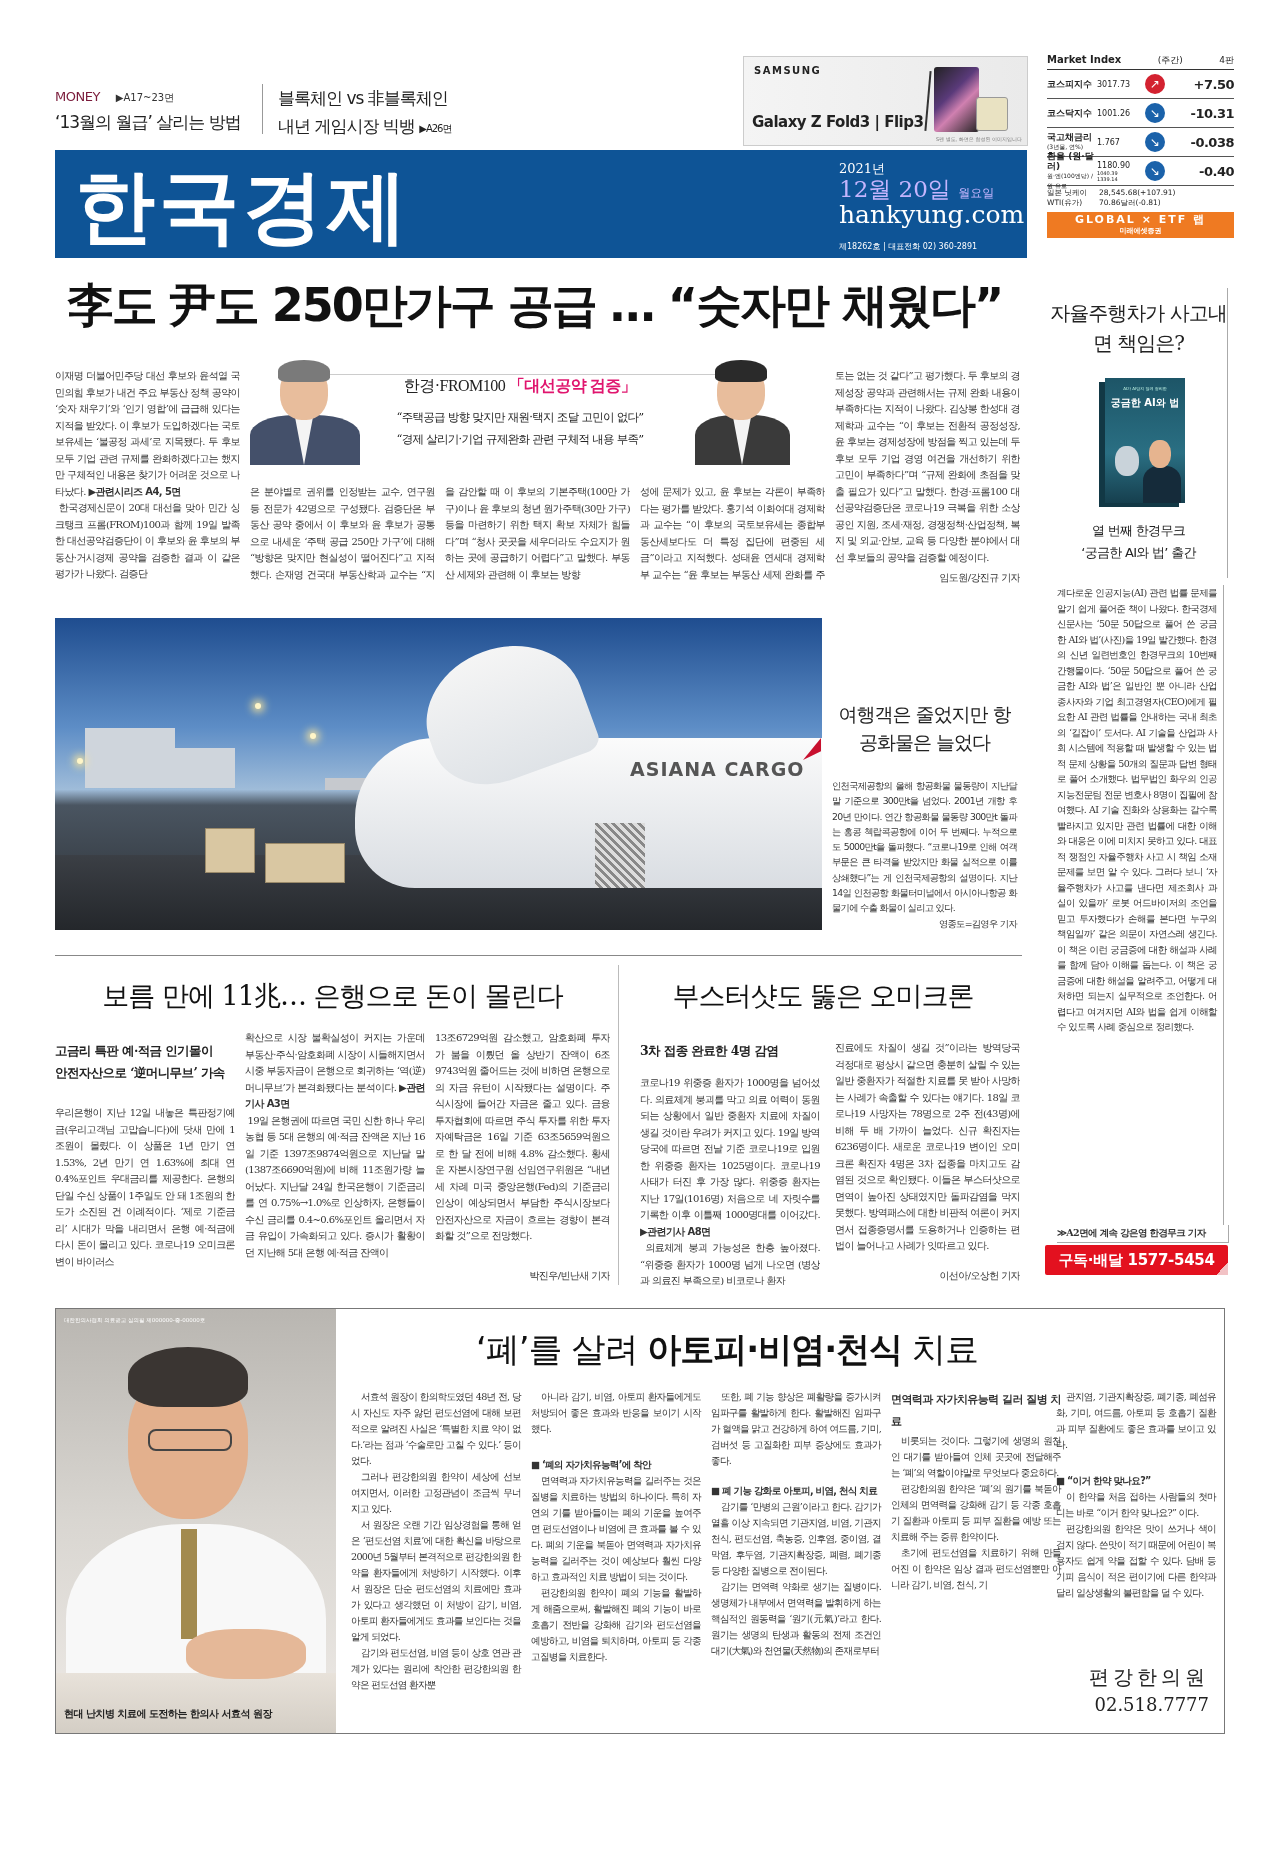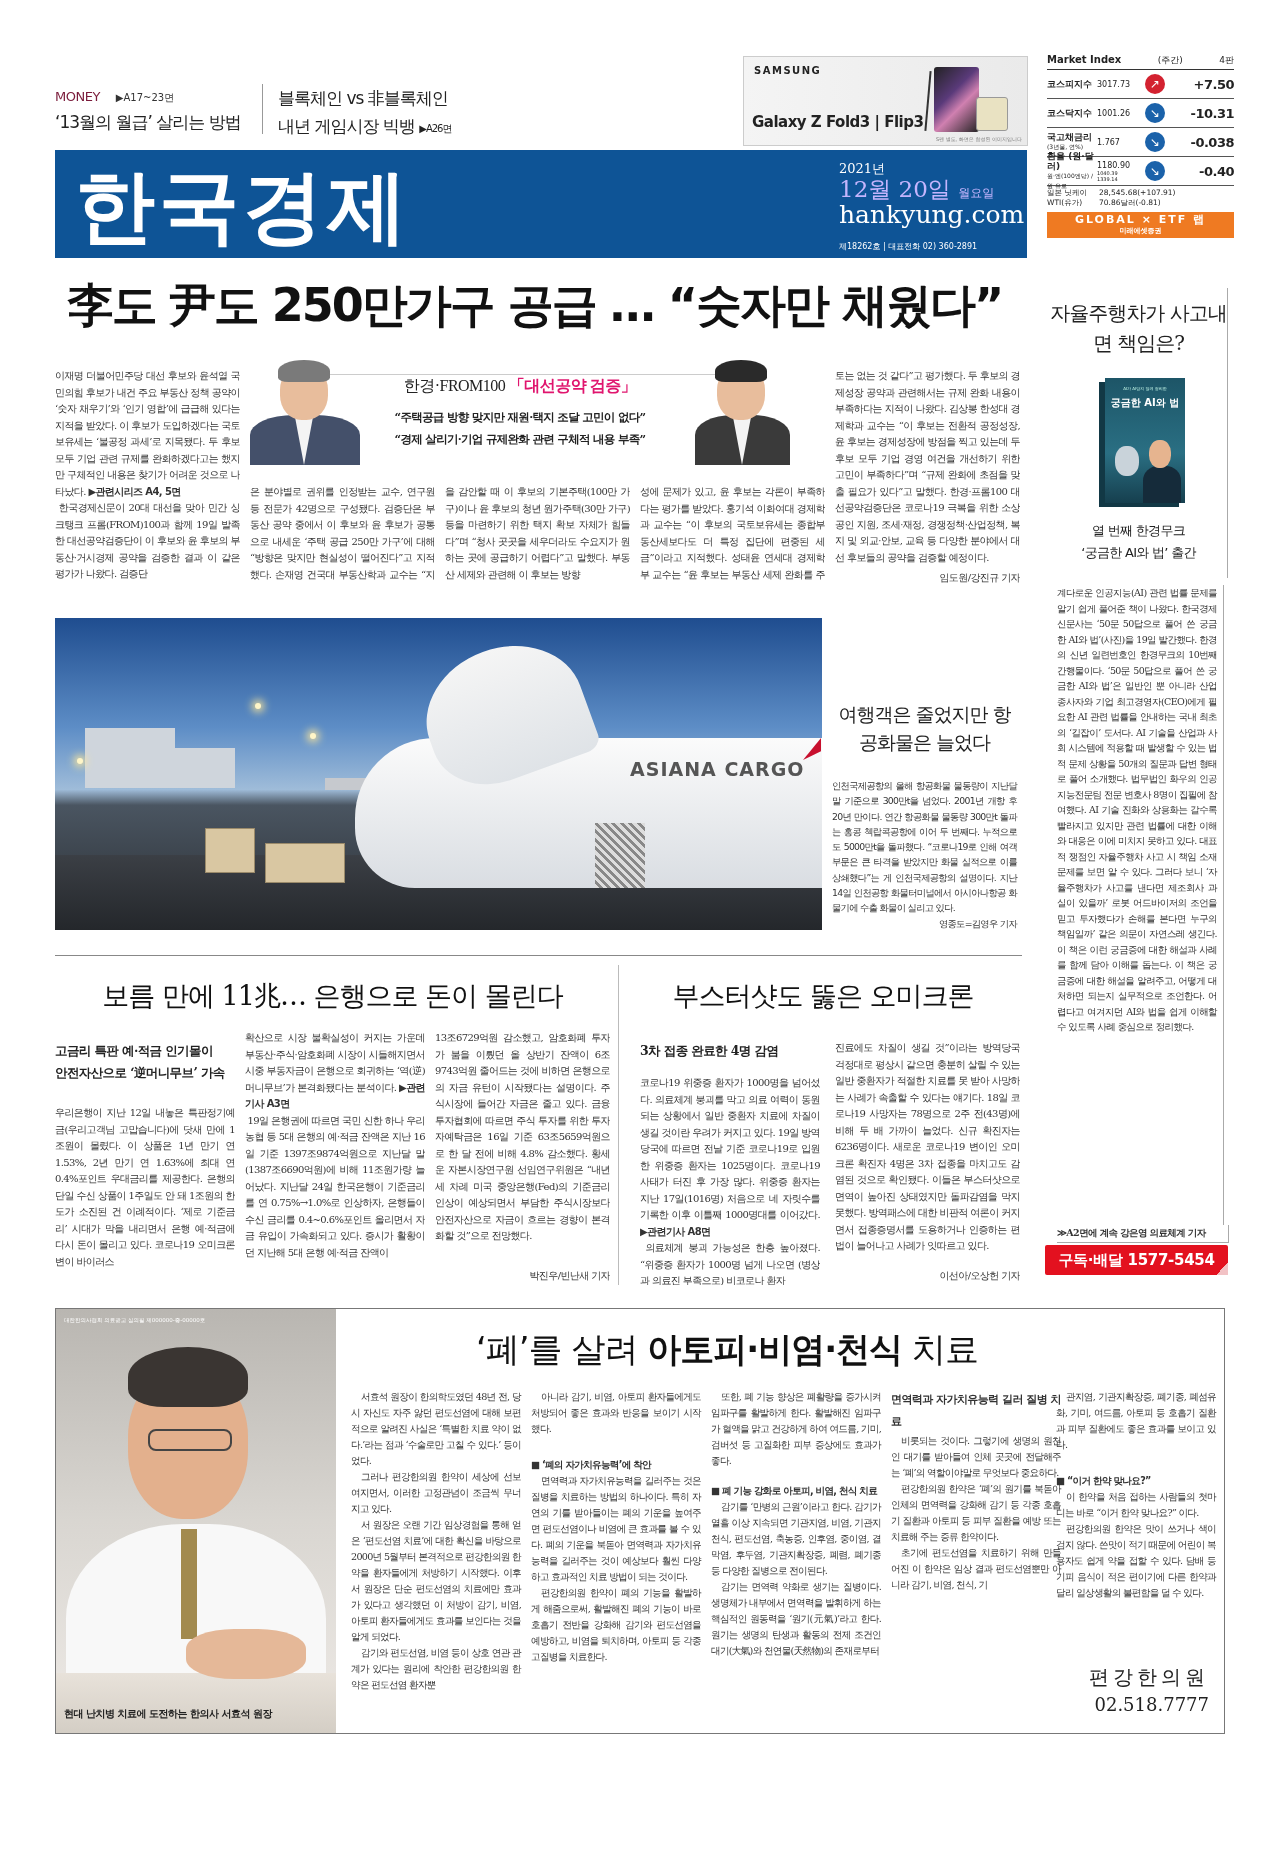--- a/index.html
+++ b/index.html
@@ -69,21 +69,21 @@
   .elect-box .face.left { left: 0; }
   .elect-box .face.right { right: 0; width: 95px; }
   .face .head { position: absolute; left: 30px; top: 5px; width: 48px; height: 55px; border-radius: 45%; background: #e8bd9c; }
   .face .hair { position: absolute; left: 28px; top: 0px; width: 52px; height: 22px; border-radius: 50% 50% 20% 20%; background: #7a7a7a; }
   .face.right .hair { background: #2a2a2a; }
   .face .suit { position: absolute; left: 0; right: 0; bottom: 0; height: 50px; background: #44506a; border-radius: 40% 40% 0 0; }
   .face.right .suit { background: #3a3a3a; }
   .face .shirt { position: absolute; left: 45px; bottom: 0; width: 18px; height: 48px; background: #f4f4f4; clip-path: polygon(0 0, 100% 0, 50% 100%); }
   .elect-box .ttl { position: absolute; left: 120px; top: 16px; width: 300px; text-align: center; font-size: 16px; letter-spacing: -0.5px; font-family: Liberation Serif, serif; }
   .elect-box .ttl .red { color: #e0156e; font-weight: bold; }
-  .elect-box .q { position: absolute; left: 120px; width: 300px; text-align: center; font-size: 11.5px; font-family: "DejaVu Serif", "Liberation Serif", serif; letter-spacing: -0.7px; font-weight: bold; }
+  .elect-box .q { position: absolute; left: 120px; width: 300px; text-align: center; font-size: 11.5px; font-family: "DejaVu Serif", "Liberation Serif", serif; letter-spacing: -0.7px; }
 
   
   .cargo-photo { left: 55px; top: 618px; width: 767px; height: 312px; overflow: hidden; background: linear-gradient(180deg, #1f4d8f 0%, #5d8dc6 35%, #9fbcd9 55%, #4a5561 60%, #2a2e33 100%); }
   .cargo-photo .tower { position: absolute; background: #cfd5dc; }
   .cargo-photo .plane-body { position: absolute; left: 300px; top: 120px; width: 520px; height: 150px; background: linear-gradient(180deg,#fbfbfb,#d9dde2); border-radius: 80px 0 0 60px; }
   .cargo-photo .nose { position: absolute; left: 370px; top: 30px; width: 160px; height: 130px; background: linear-gradient(180deg,#f5f5f5,#dfe3e7); border-radius: 50% 50% 10% 40%; transform: rotate(-20deg); }
   .cargo-photo .cargo-text { position: absolute; left: 575px; top: 140px; font-size: 19px; font-weight: bold; color: #555; letter-spacing: 1px; }
   .cargo-photo .tailmark { position: absolute; left: 748px; top: 120px; width: 18px; height: 22px; background: #c8102e; clip-path: polygon(0 100%, 100% 0, 100% 60%); }
   .cargo-photo .ground { position: absolute; left: 0; right: 0; bottom: 0; height: 75px; background: linear-gradient(180deg,#3b3f45,#24272b); }
   .cargo-photo .pallet { position: absolute; background: #d9c7a2; border: 1px solid #9a8a6a; }
@@ -278,21 +278,21 @@
       <div class="man"></div>
   </div>
   <div class="cap">
     <div>열 번째 한경무크</div>
     <div>‘궁금한 AI와 법’ 출간</div>
   </div>
 </div>
 <div class="abs col side-col" style="height:640px;font-size:9.5px;line-height:15.5px;border-right:1px solid #aaa;padding-right:6px;">
   <span>계다로운 인공지능(AI) 관련 법률 문제를 알기 쉽게 풀어준 책이 나왔다. 한국경제신문사는 ‘50문 50답으로 풀어 쓴 궁금한 AI와 법’(사진)을 19일 발간했다. 한경의 신년 일련번호인 한경무크의 10번째 간행물이다. ‘50문 50답으로 풀어 쓴 궁금한 AI와 법’은 일반인 뿐 아니라 산업 종사자와 기업 최고경영자(CEO)에게 필요한 AI 관련 법률을 안내하는 국내 최초의 ‘길잡이’ 도서다. AI 기술을 산업과 사회 시스템에 적용할 때 발생할 수 있는 법적 문제 상황을 50개의 질문과 답변 형태로 풀어 소개했다. 법무법인 화우의 인공지능전문팀 전문 변호사 8명이 집필에 참여했다. AI 기술 진화와 상용화는 갈수록 빨라지고 있지만 관련 법률에 대한 이해와 대응은 이에 미치지 못하고 있다. 대표적 쟁점인 자율주행차 사고 시 책임 소재 문제를 보면 알 수 있다. 그러다 보니 ‘자율주행차가 사고를 낸다면 제조회사 과실이 있을까’ 로봇 어드바이저의 조언을 믿고 투자했다가 손해를 본다면 누구의 책임일까’ 같은 의문이 자연스레 생긴다. 이 책은 이런 궁금증에 대한 해설과 사례를 함께 담아 이해를 돕는다. 이 책은 궁금증에 대한 해설을 알려주고, 어떻게 대처하면 되는지 실무적으로 조언한다. 어렵다고 여겨지던 AI와 법을 쉽게 이해할 수 있도록 사례 중심으로 정리했다.</span>
 </div>
-<div class="abs col" style="left:1057px;top:1225px;width:172px;font-size:9.5px;font-weight:bold;border-right:1px solid #aaa;border-bottom:1px solid #aaa;">≫A2면에 계속  강은영 의료체계 기자</div>
+<div class="abs col" style="left:1057px;top:1225px;width:172px;font-size:9.5px;font-weight:bold;border-right:1px solid #aaa;border-bottom:1px solid #aaa;">≫A2면에 계속  강은영 한경무크 기자</div>
 <div class="abs sub-banner">구독·배달 1577-5454</div>
 
 <div class="abs hrule" style="left:55px;top:955px;width:967px;"></div>
 <div class="abs vrule" style="left:618px;top:965px;height:320px;"></div>
 
 <div class="abs sec-head" style="left:55px;top:978px;width:555px;">보름 만에 11兆… 은행으로 돈이 몰린다</div>
 <div class="abs sub-head" style="left:55px;top:1040px;width:185px;">
   <div>고금리 특판 예·적금 인기몰이</div>
   <div>안전자산으로 ‘逆머니무브’ 가속</div>
 </div>

